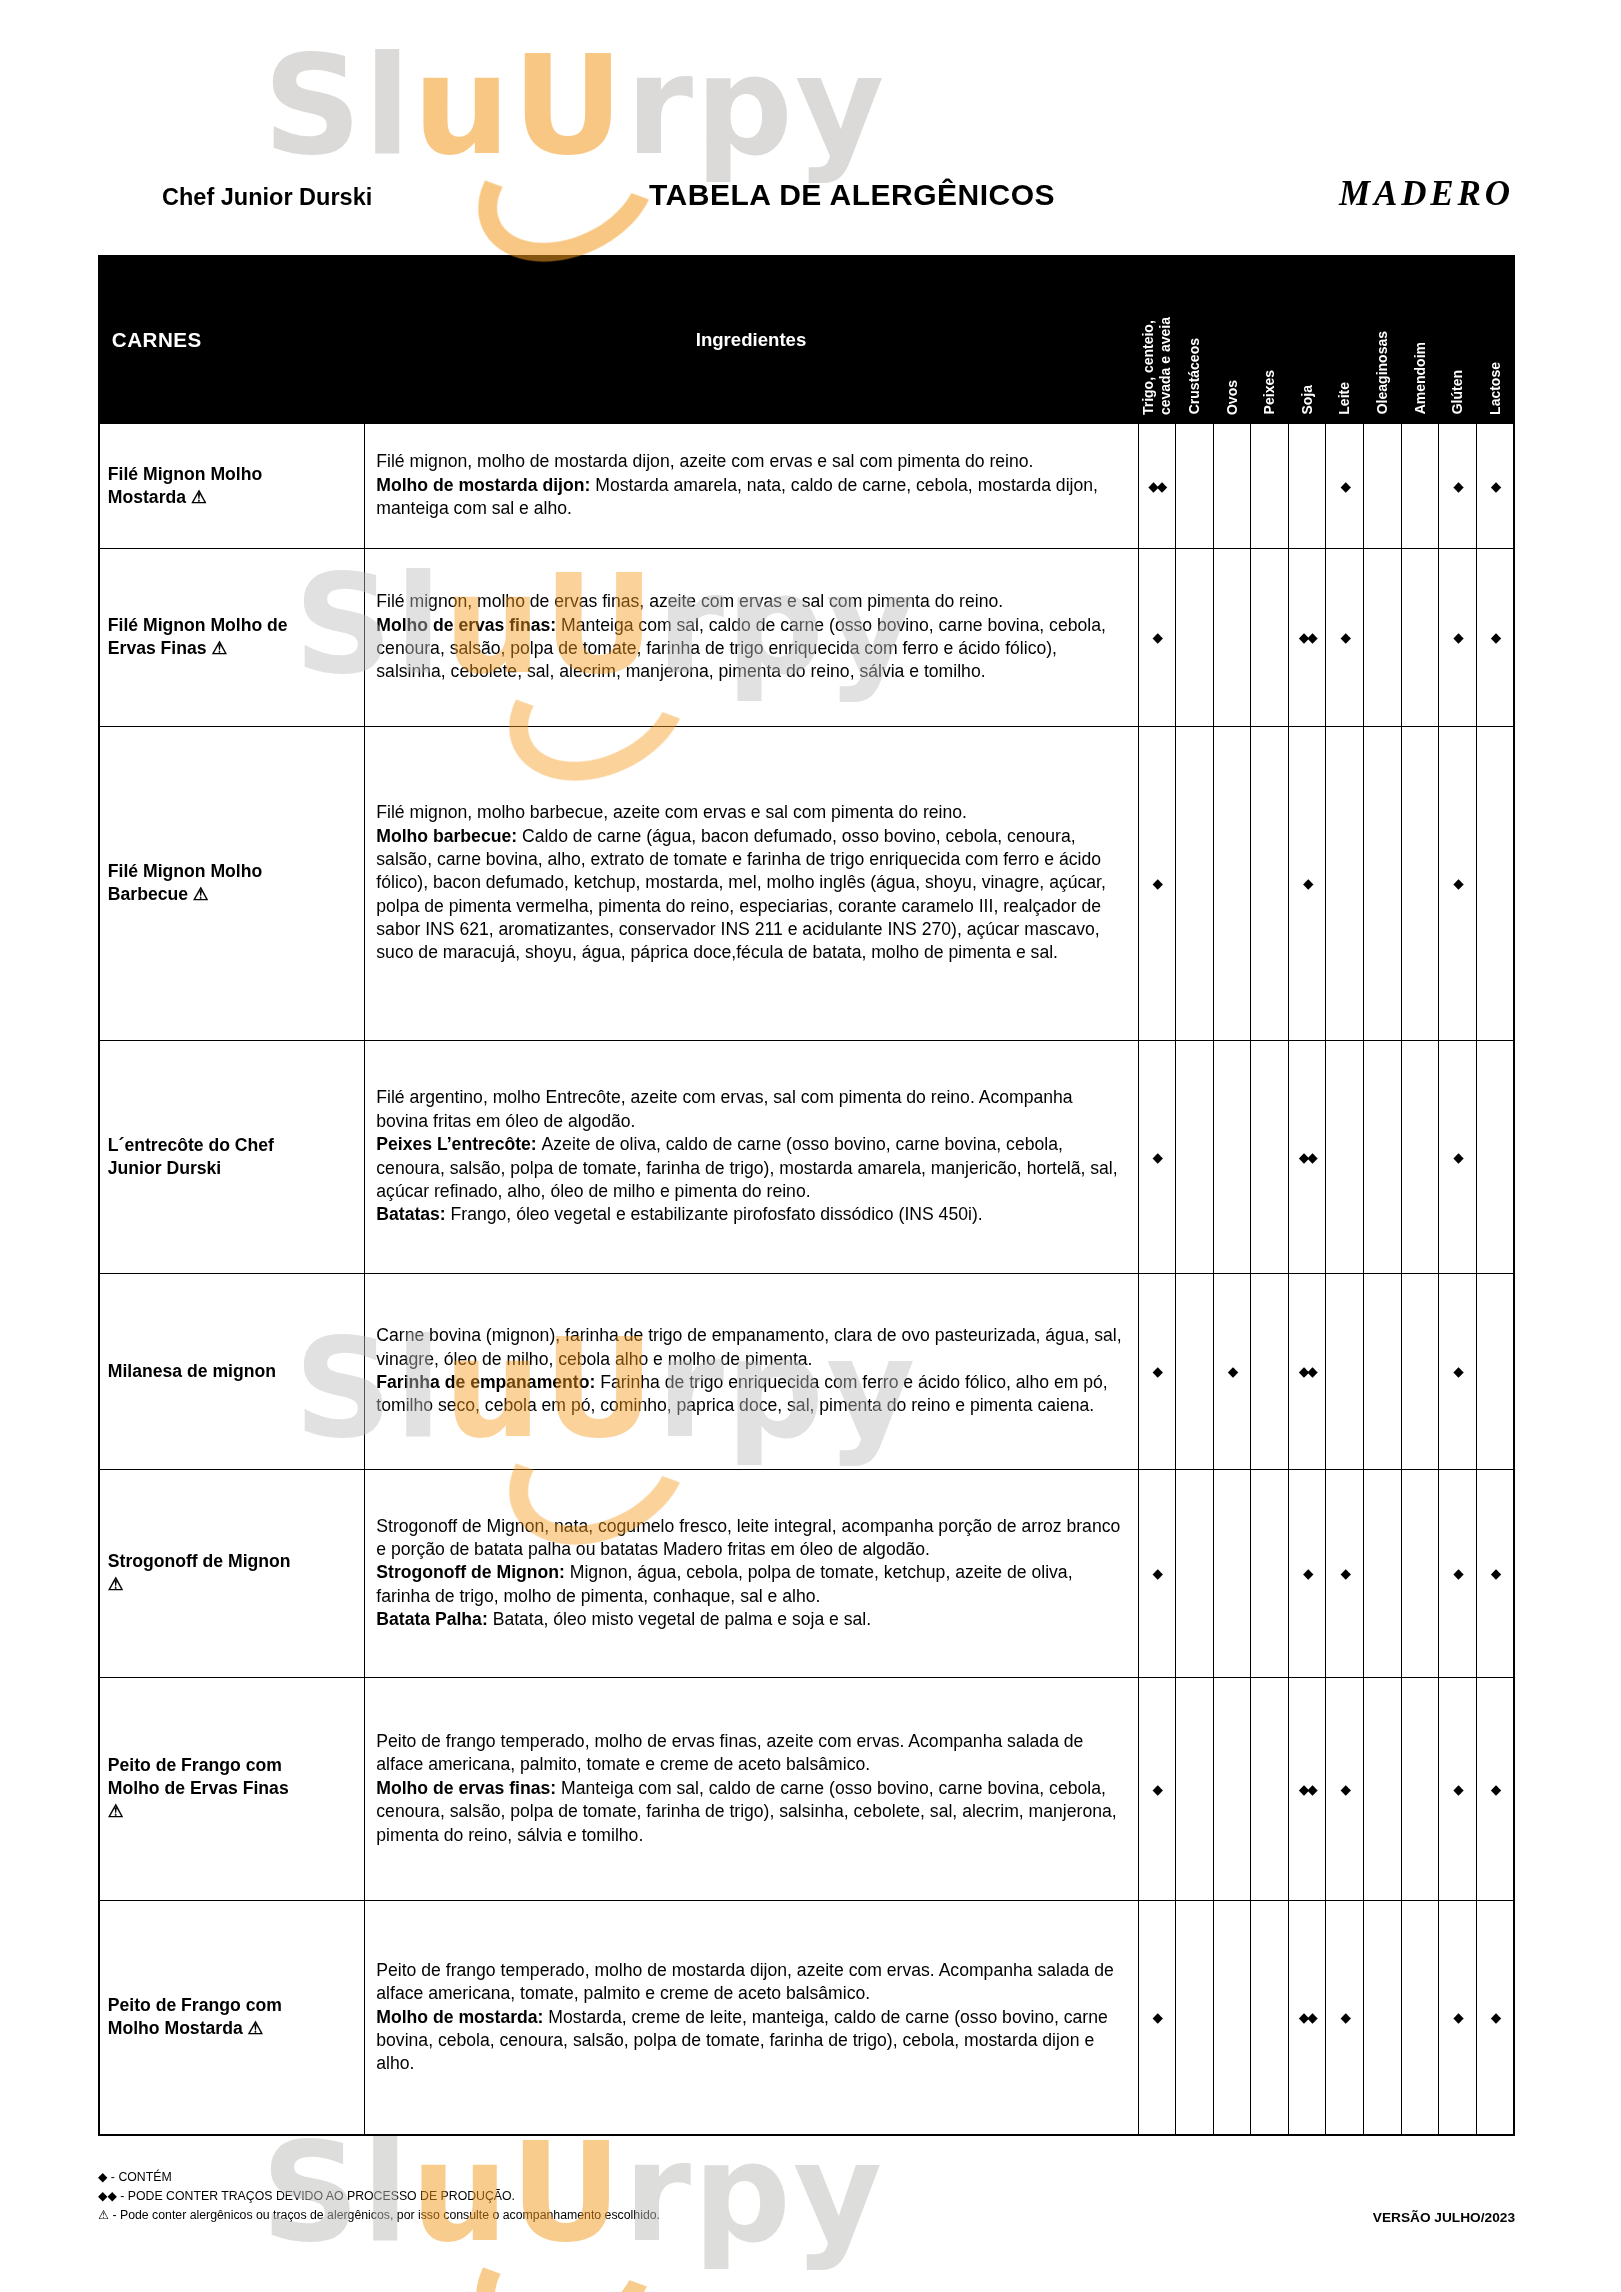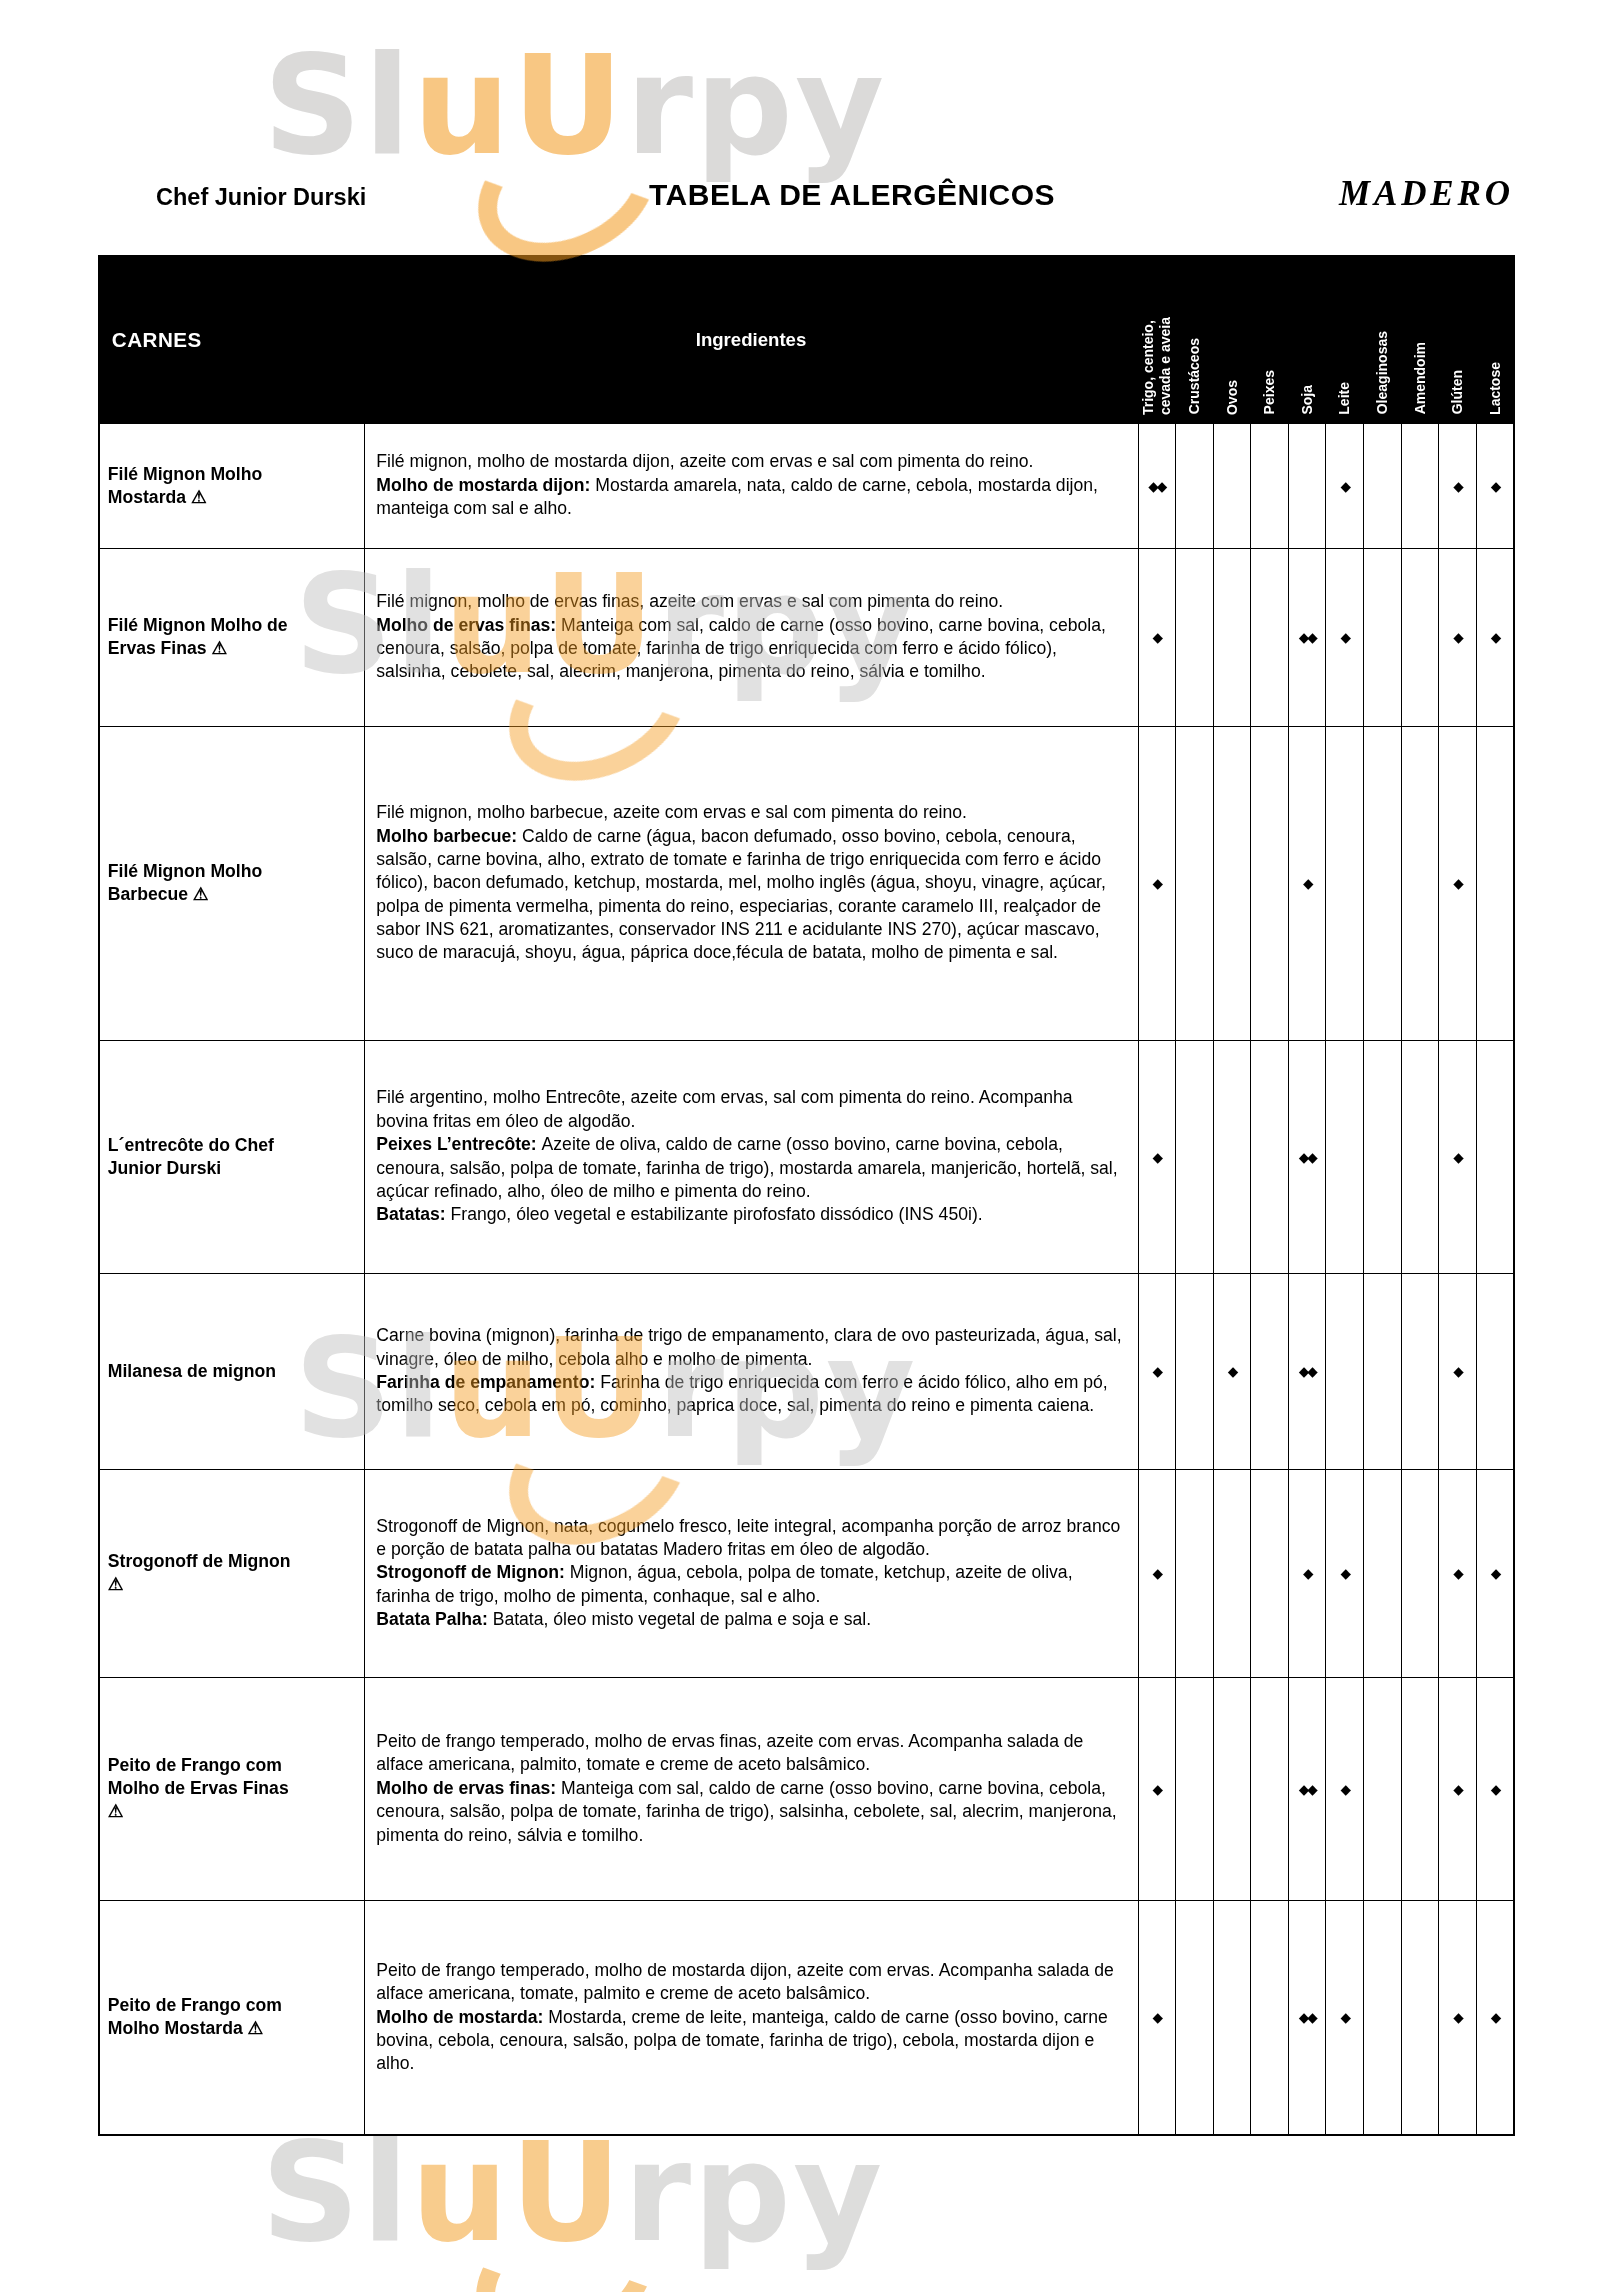--- a/index.html
+++ b/index.html
@@ -4,21 +4,21 @@
 <style>
   * { margin:0; padding:0; box-sizing:border-box; }
   html,body { background:#e9e9e9; }
   body { font-family:"Liberation Sans", sans-serif; color:#000; }
   .page {
     position:relative; width:1621px; height:2293px; background:#fff;
     overflow:hidden; margin:0 auto;
   }
 
   
-  .chef-name { position:absolute; left:156px; top:184px; font-size:23.5px; font-weight:bold; }
+  .chef-name { position:absolute; left:162px; top:184px; font-size:23.5px; font-weight:bold; }
   .doc-title { position:absolute; left:649px; top:178px; font-size:30px; font-weight:bold; letter-spacing:0.5px; }
   .brand-logo {
     position:absolute; right:107px; top:174px;
     font-family:"Liberation Serif", serif; font-size:35px; font-weight:600; letter-spacing:3.9px;font-style:italic;
   }
 
   
   .table-wrap { position:absolute; left:98px; top:255px; width:1417px; }
   table { width:100%; border-collapse:collapse; table-layout:fixed; border:2px solid #000; }
   th, td { border:1.5px solid #000; }
@@ -258,20 +258,28 @@
             <td class="mark-cell">◆</td>
             <td class="mark-cell"></td>
             <td class="mark-cell"></td>
             <td class="mark-cell">◆</td>
             <td class="mark-cell">◆</td>
           </tr>
         </tbody>
     </table>
   </div>
 
+  <div class="footer">
+    <div class="legend" id="legend">
+        <div>◆ - CONTÉM</div>
+        <div>◆◆ - PODE CONTER TRAÇOS DEVIDO AO PROCESSO DE PRODUÇÃO.</div>
+        <div>⚠ - Pode conter alergênicos ou traços de alergênicos, por isso consulte o acompanhamento escolhido.</div>
+      </div>
+    <div class="version">VERSÃO JULHO/2023</div>
+  </div>
 
   <div id="wm-layer">
       <div class="wm" style="left: 263px; top: 25.5px; opacity: 0.55;"><span style="color: rgb(189, 188, 187);">Sl</span><span style="color: rgb(243, 154, 30);">uU</span><span style="color: rgb(189, 188, 187);">rpy</span><div class="sw"></div></div>
       <div class="wm" style="left: 294px; top: 545px; opacity: 0.45;"><span style="color: rgb(189, 188, 187);">Sl</span><span style="color: rgb(243, 154, 30);">uU</span><span style="color: rgb(189, 188, 187);">rpy</span><div class="sw"></div></div>
       <div class="wm" style="left: 294px; top: 1309px; opacity: 0.45;"><span style="color: rgb(189, 188, 187);">Sl</span><span style="color: rgb(243, 154, 30);">uU</span><span style="color: rgb(189, 188, 187);">rpy</span><div class="sw"></div></div>
       <div class="wm" style="left: 261px; top: 2113px; opacity: 0.5;"><span style="color: rgb(189, 188, 187);">Sl</span><span style="color: rgb(243, 154, 30);">uU</span><span style="color: rgb(189, 188, 187);">rpy</span><div class="sw"></div></div>
     </div>
 
 </div>
 

